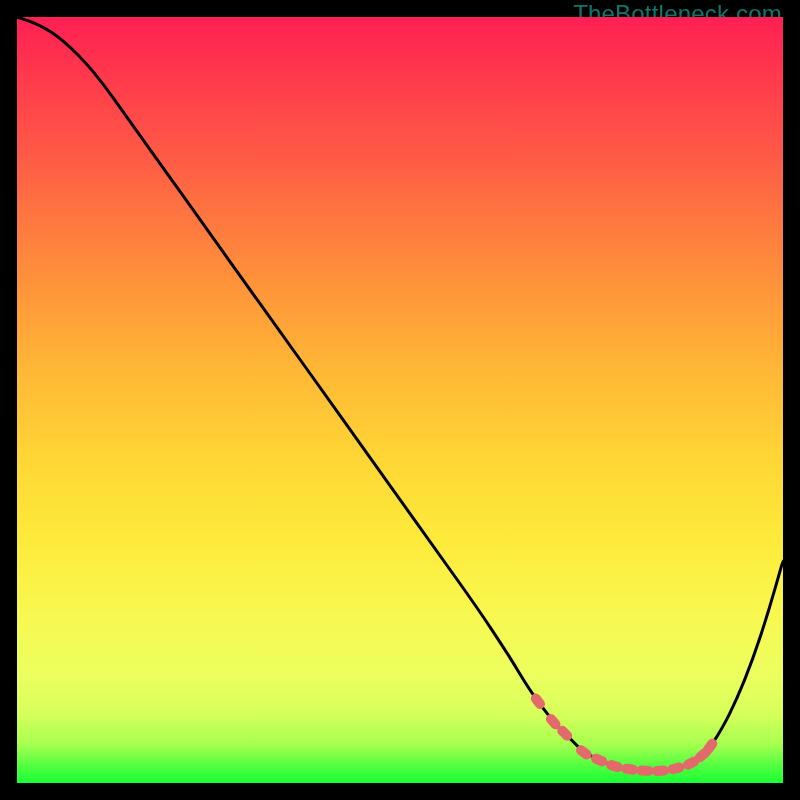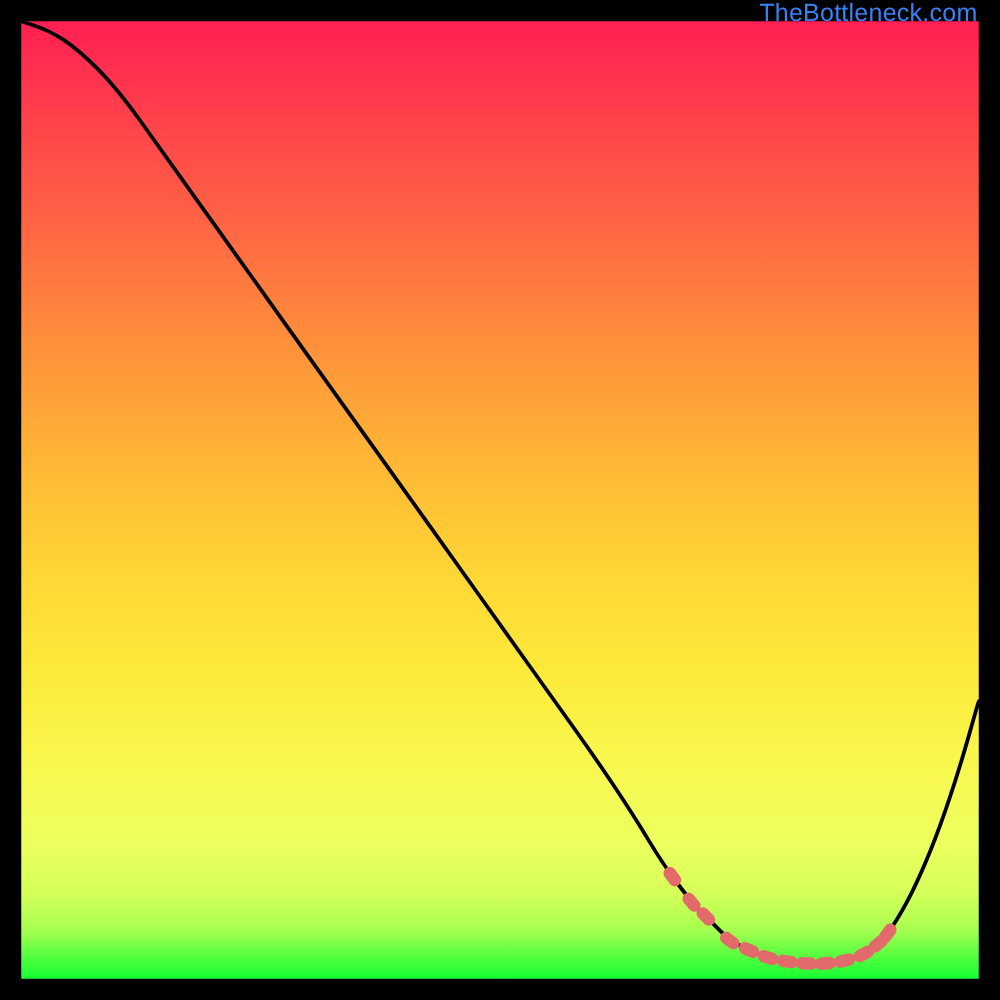--- a/index.html
+++ b/index.html
@@ -38,22 +38,22 @@
       #d6ff5a 91%,
       #a5ff4f 95%,
       #4bff3e 98%,
       #17ff34 100%
     );
   }
   .watermark {
     position: absolute;
     top: 0px;
     right: 18px;
-    color: #3b82f6;
-    font-size: 20px;
+    color: #0f766e;
+    font-size: 24px;
     font-weight: 500;
     letter-spacing: 0.2px;
     user-select: none;
   }
   svg.curve {
     position: absolute;
     left: 0;
     top: 0;
     width: 766px;
     height: 766px;

